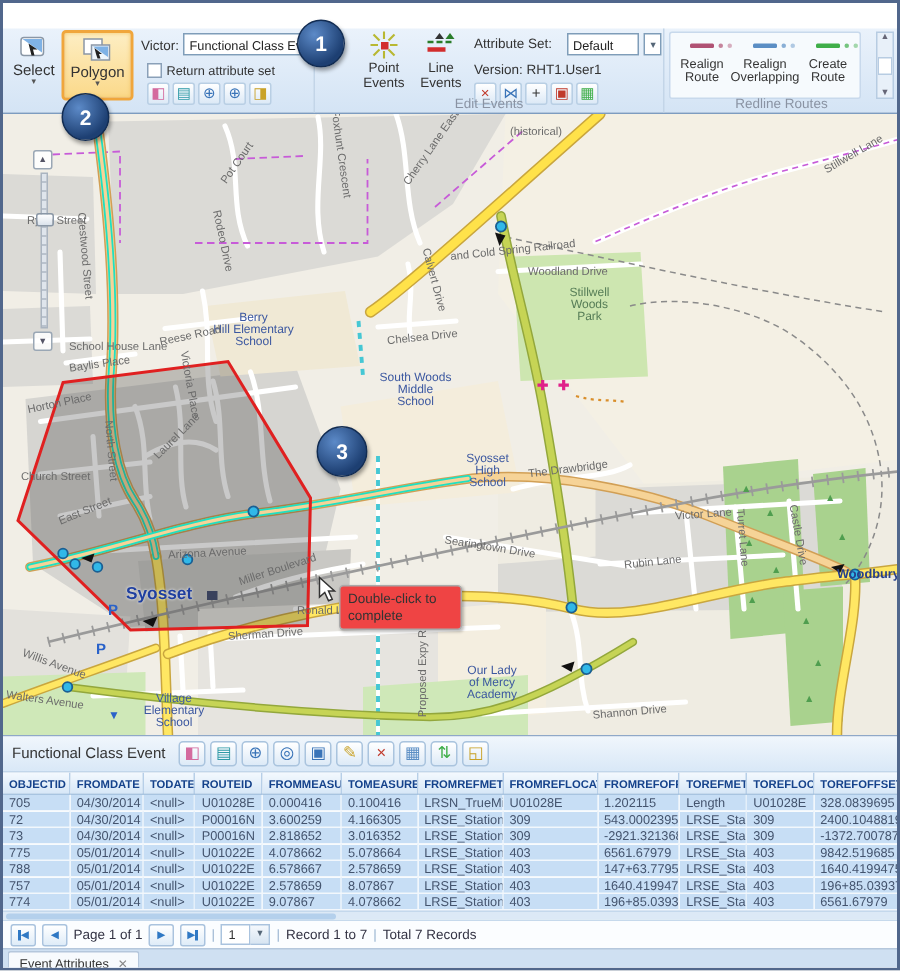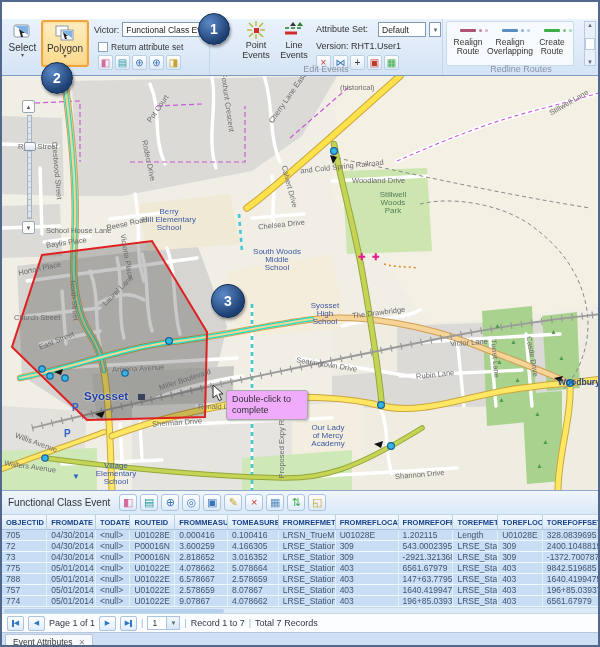--- a/index.html
+++ b/index.html
@@ -40,21 +40,21 @@
   .l-park{font-size:8px;color:#567d57;text-align:center;line-height:8px;}
   .l-town{font-size:8.5px;font-weight:bold;color:#27408b;}
   .l-town-big{font-size:11.5px;font-weight:bold;color:#1f3fa0;text-shadow:0 0 2px #fff;}
   .l-hosp{font-size:9px;font-weight:bold;color:#e0218a;}
   .l-park-p{font-size:10px;font-weight:bold;color:#2a62c9;}
   .l-tri{font-size:8px;color:#2a62c9;}
   .zoomslider{position:absolute;left:20px;top:24px;width:15px;height:138px;z-index:10;}
   .zbtn{width:13px;height:13px;background:rgba(255,255,255,.85);border:1px solid #9aa7b5;border-radius:2px;font-size:6px;color:#556;text-align:center;line-height:12px;}
   .ztrack{position:relative;margin:2px auto;width:5px;height:104px;background:repeating-linear-gradient(#dfe5ec 0 5px,#b9c2cd 5px 6px);border:1px solid #aab4c0;}
   .zhandle{position:absolute;left:-4px;top:26px;width:12px;height:9px;background:linear-gradient(#fff,#dbe3ec);border:1px solid #8a97a6;border-radius:2px;}
-  .tooltip{position:absolute;left:224px;top:314px;width:82px;background:#f0abfc;border:1px solid #a9a9a9;border-radius:3px;box-shadow:1px 1px 2px rgba(0,0,0,.25);font-size:9px;color:#333;padding:3px 5px;line-height:11px;z-index:35;}
+  .tooltip{position:absolute;left:224px;top:314px;width:82px;background:#ef4444;border:1px solid #a9a9a9;border-radius:3px;box-shadow:1px 1px 2px rgba(0,0,0,.25);font-size:9px;color:#333;padding:3px 5px;line-height:11px;z-index:35;}
   .cursor{position:absolute;left:209px;top:308px;z-index:36;}
   
   .panel{position:absolute;left:0;top:488px;width:600px;height:159px;border-top:1px solid #8fa8c8;background:#fff;display:flex;flex-direction:column;}
   .ptitle{height:24px;background:linear-gradient(#f0f6fc,#d9e8f7);border-bottom:1px solid #c2d6ea;display:flex;align-items:center;padding:0 6px;gap:3px;}
   .ptitle .tt{font-size:10px;color:#333;margin-right:6px;white-space:nowrap;}
   .ticon{width:18px;height:17px;border:1px solid #aac4de;border-radius:3px;background:linear-gradient(#fff,#ddeaf7);font-size:11px;line-height:15px;text-align:center;}
   table.grid{border-collapse:collapse;table-layout:fixed;width:610px;}
   .grid th{background:linear-gradient(#f4f9fe,#d7e7f7);border-right:1px solid #b7cfe8;border-bottom:1px solid #a8c4e0;font-size:7.5px;color:#15428b;text-align:left;padding:2px 0 2px 4px;height:15px;white-space:nowrap;overflow:hidden;}
   .grid td{background:#c7def5;border-right:1px solid #e4effa;border-bottom:1px solid #f2f7fc;font-size:8.5px;color:#44546e;padding:0 0 0 4px;height:11px;white-space:nowrap;overflow:hidden;}
   .gridwrap{height:93px;overflow:hidden;}
@@ -354,21 +354,21 @@
         <div class="maplabel l-school" style="left: 300px; top: 226px; width: 46px;">Syosset
 High
 School</div>
         <div class="maplabel l-st" style="left: 350px; top: 232px; transform: rotate(-7deg);">The Drawbridge</div>
         <div class="maplabel l-st" style="left: 448px; top: 262px; transform: rotate(-4deg);">Victor Lane</div>
         <div class="maplabel l-st" style="left: 414px; top: 294px; transform: rotate(-6deg);">Rubin Lane</div>
         <div class="maplabel l-st" style="left: 474px; top: 278px; transform: rotate(85deg);">Turret Lane</div>
         <div class="maplabel l-st" style="left: 510px; top: 276px; transform: rotate(80deg);">Castle Drive</div>
         <div class="maplabel l-st" style="left: 294px; top: 284px; transform: rotate(9deg);">Searingtown Drive</div>
         <div class="maplabel l-town" style="left: 556px; top: 301px;">Woodbury</div>
-        <div class="maplabel l-school" style="left: 298px; top: 348px; width: 56px; text-align: center;">Our Lady
+        <div class="maplabel l-school" style="left: 298px; top: 367px; width: 56px; text-align: center;">Our Lady
 of Mercy
 Academy</div>
         <div class="maplabel l-st" style="left: 393px; top: 394px; transform: rotate(-5deg);">Shannon Drive</div>
         <div class="maplabel l-st" style="left: 150px; top: 342px; transform: rotate(-4deg);">Sherman Drive</div>
         <div class="maplabel l-st" style="left: 196px; top: 326px;">Ronald Lane</div>
         <div class="maplabel l-st" style="left: 156px; top: 299px; transform: rotate(-18deg);">Miller Boulevard</div>
         <div class="maplabel l-st" style="left: 110px; top: 288px; transform: rotate(-3deg);">Arizona Avenue</div>
         <div class="maplabel l-school" style="left: 88px; top: 386px; width: 52px;">Village
 Elementary
 School</div>

